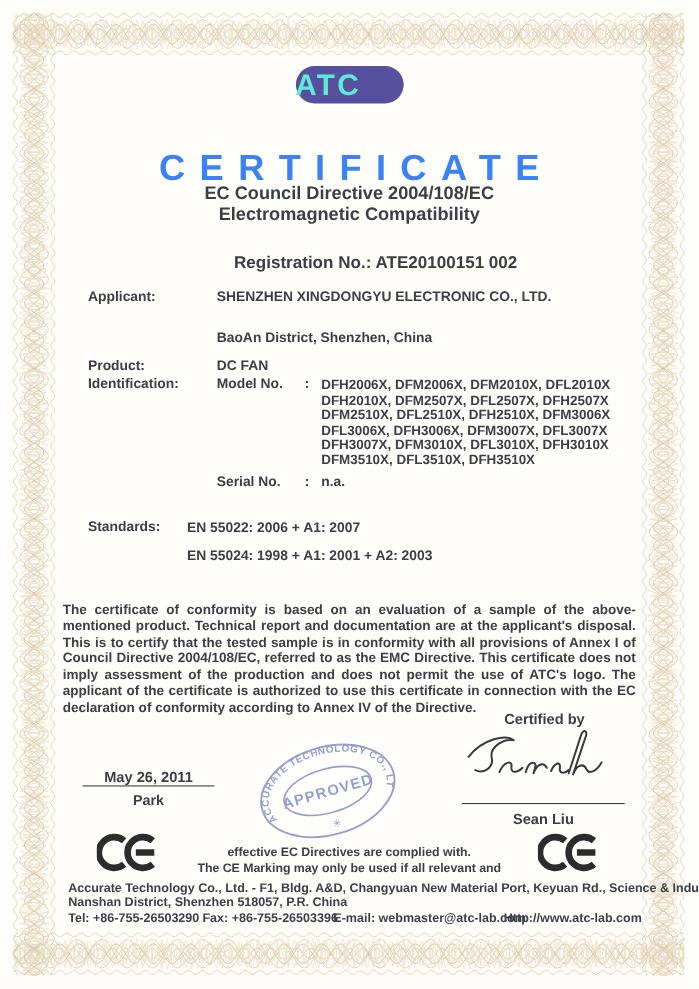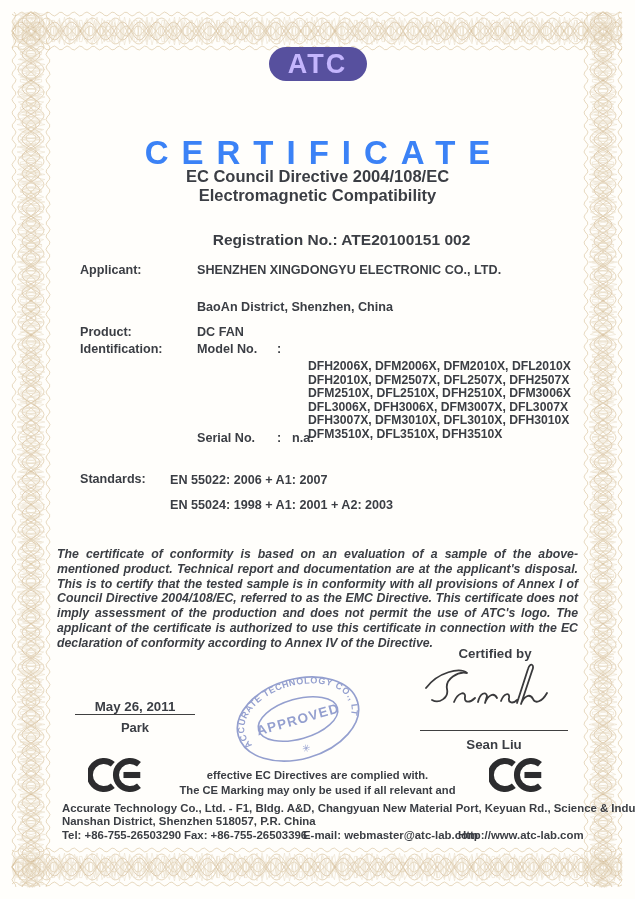--- a/index.html
+++ b/index.html
@@ -22,61 +22,60 @@
 
   .t {
     position: absolute;
     font-weight: bold;
     color: #3b3e44;
     white-space: nowrap;
   }
 
   .logo {
     position: absolute;
-    left: 50%; top: 47px;
+    left: 50%; top: 60px;
     transform: translateX(-50%);
     width: 98px; height: 34px;
     border-radius: 17px;
     background: #57509e;
-    display: flex; align-items: center; justify-content: center;
-    color: #c4b5fd;
+    display: flex; align-items: center; justify-content: flex-start;
+    color: #5eead4;
     font-size: 27px; font-weight: bold; letter-spacing: 2px;
   }
 
   .title-main   { left: 0; right: 0; top: 104px; text-align: center; font-size: 33px; letter-spacing: 13px; padding-left: 13px; color: #3b82f6; margin-top: 30px; }
   .title-sub    { left: 0; right: 0; top: 147px; text-align: center; font-size: 15.5px; letter-spacing: 0.5px; }
   .title-dir    { left: 0; right: 0; top: 167px; text-align: center; font-size: 16.5px; }
   .title-cat    { left: 0; right: 0; top: 186px; text-align: center; font-size: 16.5px; }
   .reg-line     { left: 0; right: 0; top: 231px; text-align: center; font-size: 15.5px; padding-left: 48px; }
 
   .fs12 { font-size: 12.6px; }
   .applicant-label { left: 80px;  top: 263px; }
   .applicant-name  { left: 197px; top: 263px; }
   .addr1           { left: 197px; top: 287px; }
   .addr2           { left: 197px; top: 300px; }
   .product-label   { left: 80px;  top: 325px; }
   .product-value   { left: 197px; top: 325px; }
   .ident-label     { left: 80px;  top: 342px; }
   .model-label     { left: 197px; top: 342px; }
   .model-colon     { left: 277px; top: 342px; }
-  .models          { position: absolute; left: 292px; top: 360px; font-size: 12.2px; font-weight: bold; line-height: 13.6px; color: #3b3e44; margin-left: 16px; }
+  .models          { position: absolute; left: 292px; top: 344px; font-size: 12.2px; font-weight: bold; line-height: 13.6px; color: #3b3e44; }
   .serial-label    { left: 197px; top: 431px; }
   .serial-colon    { left: 277px; top: 431px; }
   .serial-value    { left: 292px; top: 431px; }
   .standards-label { left: 80px;  top: 472px; }
   .std1            { left: 170px; top: 473px; }
   .std2            { left: 170px; top: 498px; }
 
   .paragraph {
     position: absolute;
     left: 57px; top: 547px; width: 521px;
     font-size: 12.3px; line-height: 14.8px;
     font-weight: bold; text-align: justify;
     color: #3b3e44;
-    font-style: italic;
   }
 
   .certified-by { left: 420px; top: 646px; width: 150px; text-align: center; font-size: 13.3px; }
   .sig-svg      { position: absolute; left: 416px; top: 660px; }
   .sig-line     { position: absolute; left: 420px; top: 730px; width: 148px; border-top: 1.5px solid #404040; }
   .signer       { left: 420px; top: 737px; width: 148px; text-align: center; font-size: 13.3px; }
 
   .date-value { left: 75px; top: 699px; width: 120px; text-align: center; font-size: 13.3px; }
   .date-line  { position: absolute; left: 75px; top: 714px; width: 120px; border-top: 1.5px solid #404040; }
   .date-label { left: 75px; top: 720px; width: 120px; text-align: center; font-size: 13px; }

